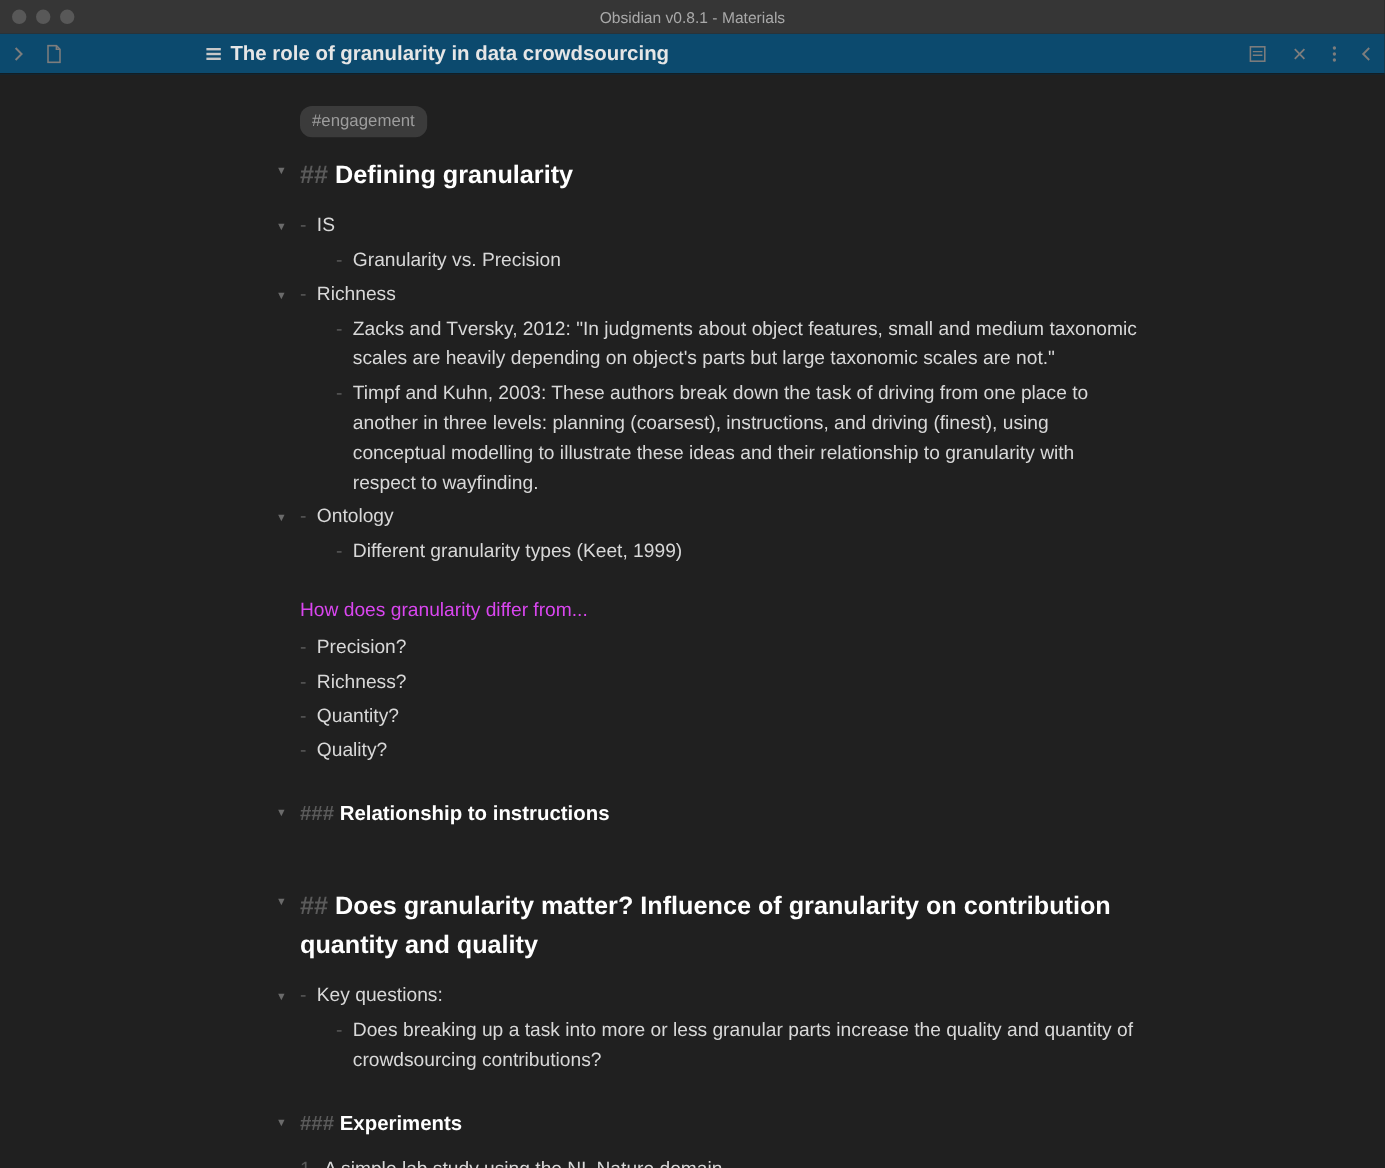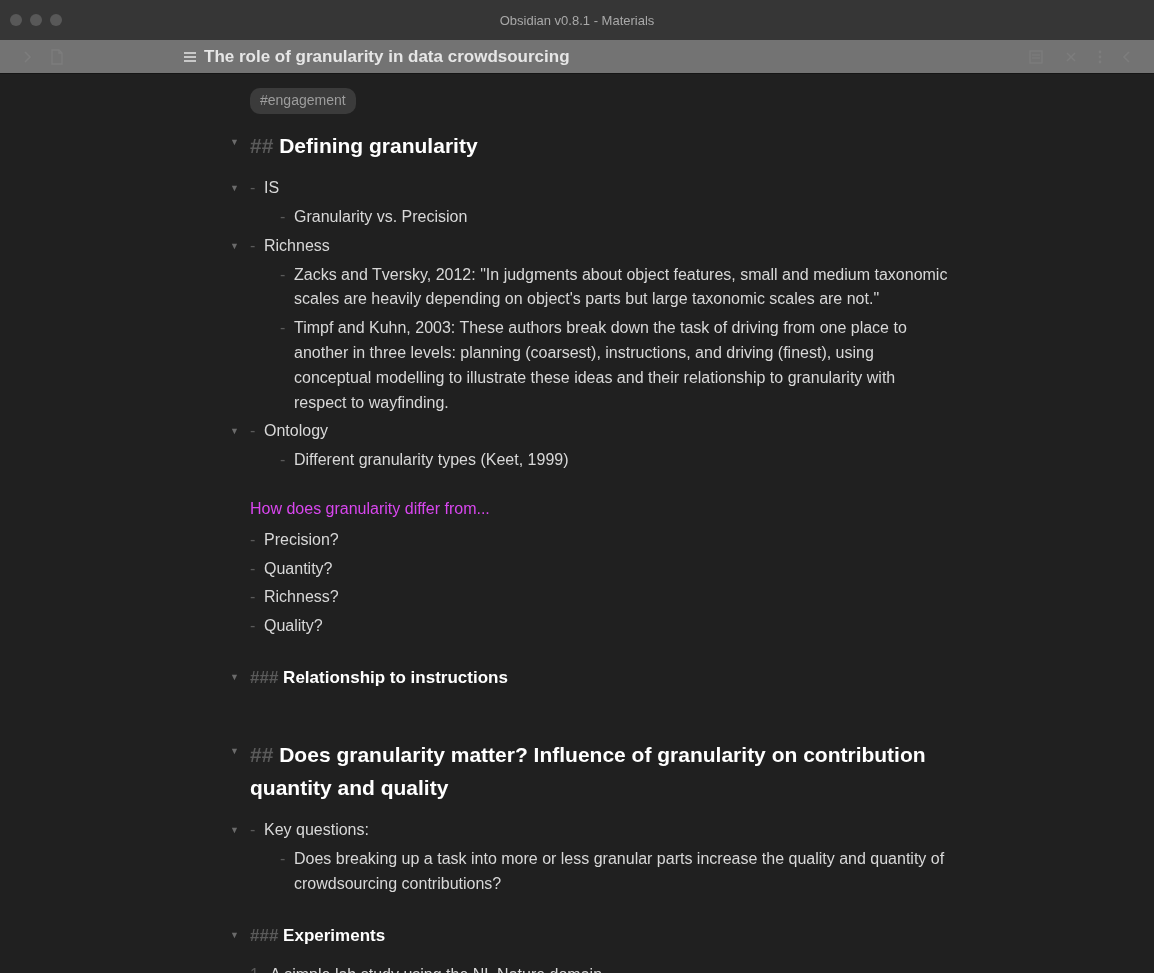--- a/index.html
+++ b/index.html
@@ -7,39 +7,39 @@
     background:#202020;
     width:1154px;
     height:973px;
     overflow:hidden;
     font-family:-apple-system,BlinkMacSystemFont,"Segoe UI",Helvetica,Arial,sans-serif;
     color:#d8d8d8;
     font-size:16px;
   }
   
   .titlebar {
-    height:40px;
+    height:28px;
     background:#363636;
     display:flex;
     align-items:center;
     position:relative;
   }
   .traffic { display:flex; gap:8px; padding-left:10px; }
   .tl { width:12px; height:12px; border-radius:50%; background:#585858; }
   .titlebar-title {
     position:absolute; left:0; right:0; text-align:center;
     font-size:13px; color:#a9a9a9; pointer-events:none;
   }
   
   .tabbar {
     height:34px;
     display:flex; align-items:center;
-    padding:0 22px;
+    padding:0 10px;
     border-bottom:1px solid #151515;
-    background:#737373;
+    background:#0c4a6e;
   }
   .tabbar .left-icons { display:flex; align-items:center; gap:18px; }
   .tabbar .right-icons { display:flex; align-items:center; gap:20px; margin-left:auto; }
   .icon { color:#7d7d7d; display:inline-flex; }
   .note-title {
     display:flex; align-items:center; gap:8px;
     margin-left:120px;
     color:#e6e6e6; font-weight:600; font-size:17px;
   }
   .hamburger-icon {
@@ -181,22 +181,22 @@
         <span>Ontology</span>
         <ul class="lv2">
           <li><span>Different granularity types (Keet, 1999)</span></li>
         </ul>
       </li>
     </ul>
 
     <p class="para">How does granularity differ from...</p>
     <ul class="lv1">
       <li><span>Precision?</span></li>
+      <li><span>Richness?</span></li>
       <li><span>Quantity?</span></li>
-      <li><span>Richness?</span></li>
       <li><span>Quality?</span></li>
     </ul>
 
     <div class="gap-md"></div>
     <div class="line">
       <span class="fold">▼</span>
       <h3 class="h3"><span class="hmark">###</span> <span>Relationship to instructions</span></h3>
     </div>
 
     <div class="gap-lg"></div>

